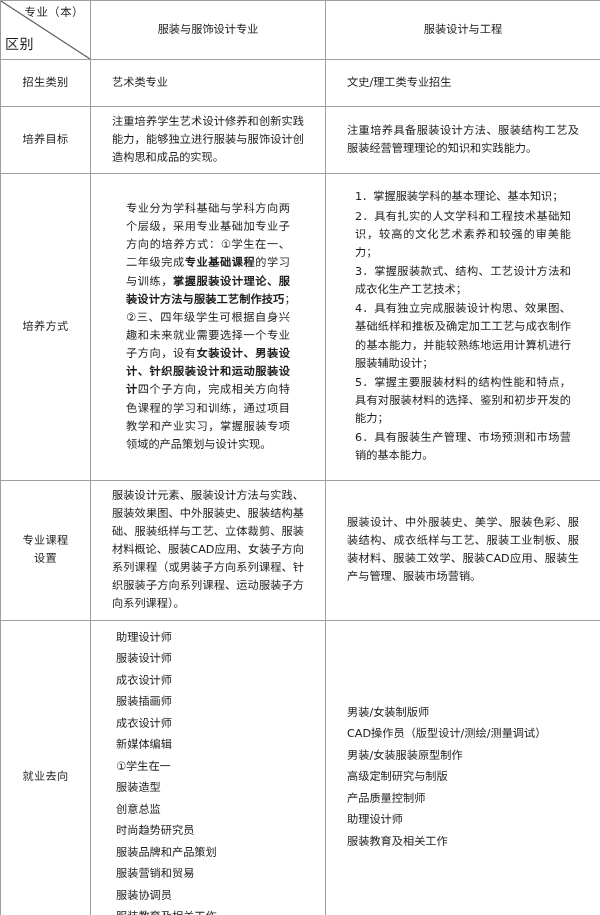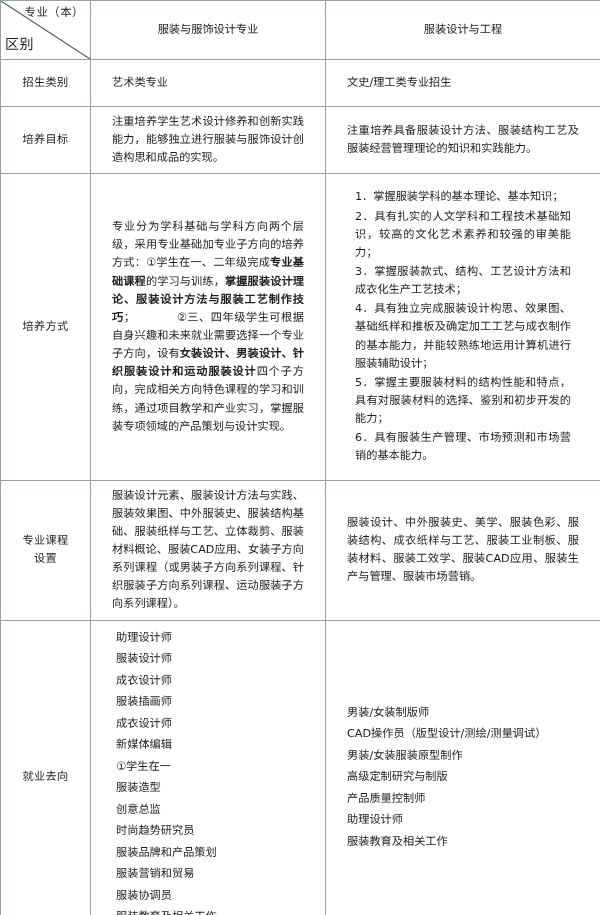--- a/index.html
+++ b/index.html
@@ -99,21 +99,21 @@
     letter-spacing: 0.3px;
   }
 
   td.body {
     vertical-align: middle;
     text-align: justify;
     text-justify: inter-ideograph;
     padding: 8px 9px;
   }
 
-  .para { margin: 0; }
+  .para { margin: 14px; }
   .bold { font-weight: bold; }
 
   .numlist {
     margin: 8px;
     padding: 0;
     list-style: none;
   }
   .numlist li {
     margin: 0 0 1px 0;
     text-align: justify;

